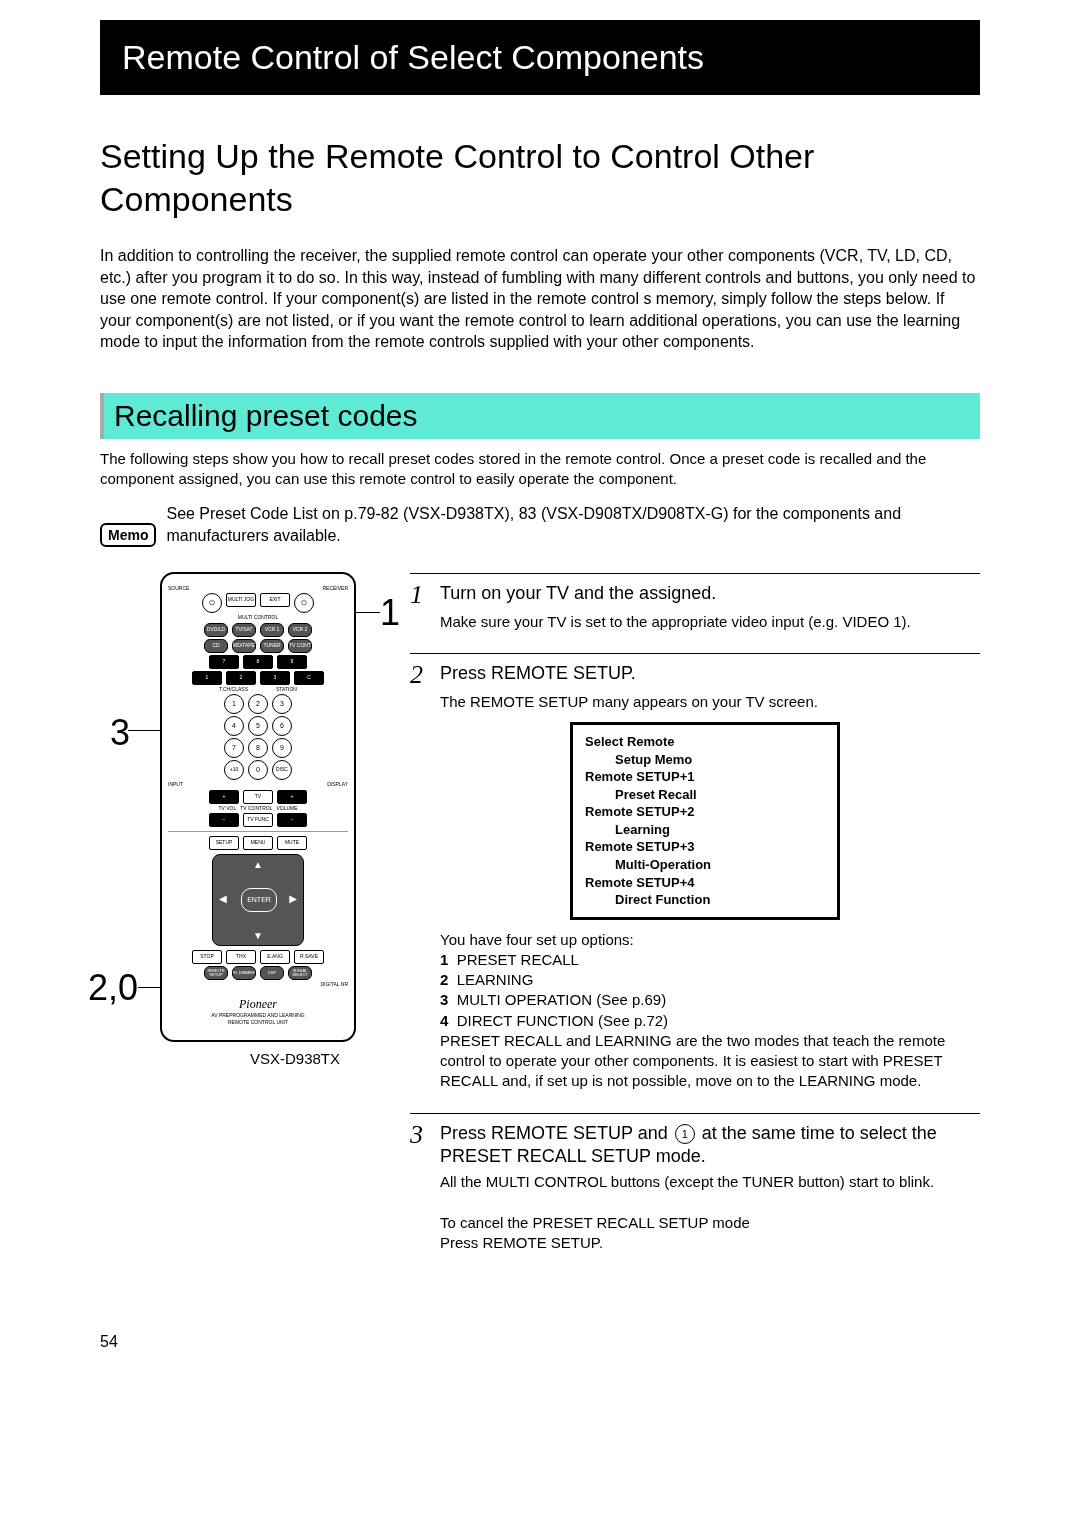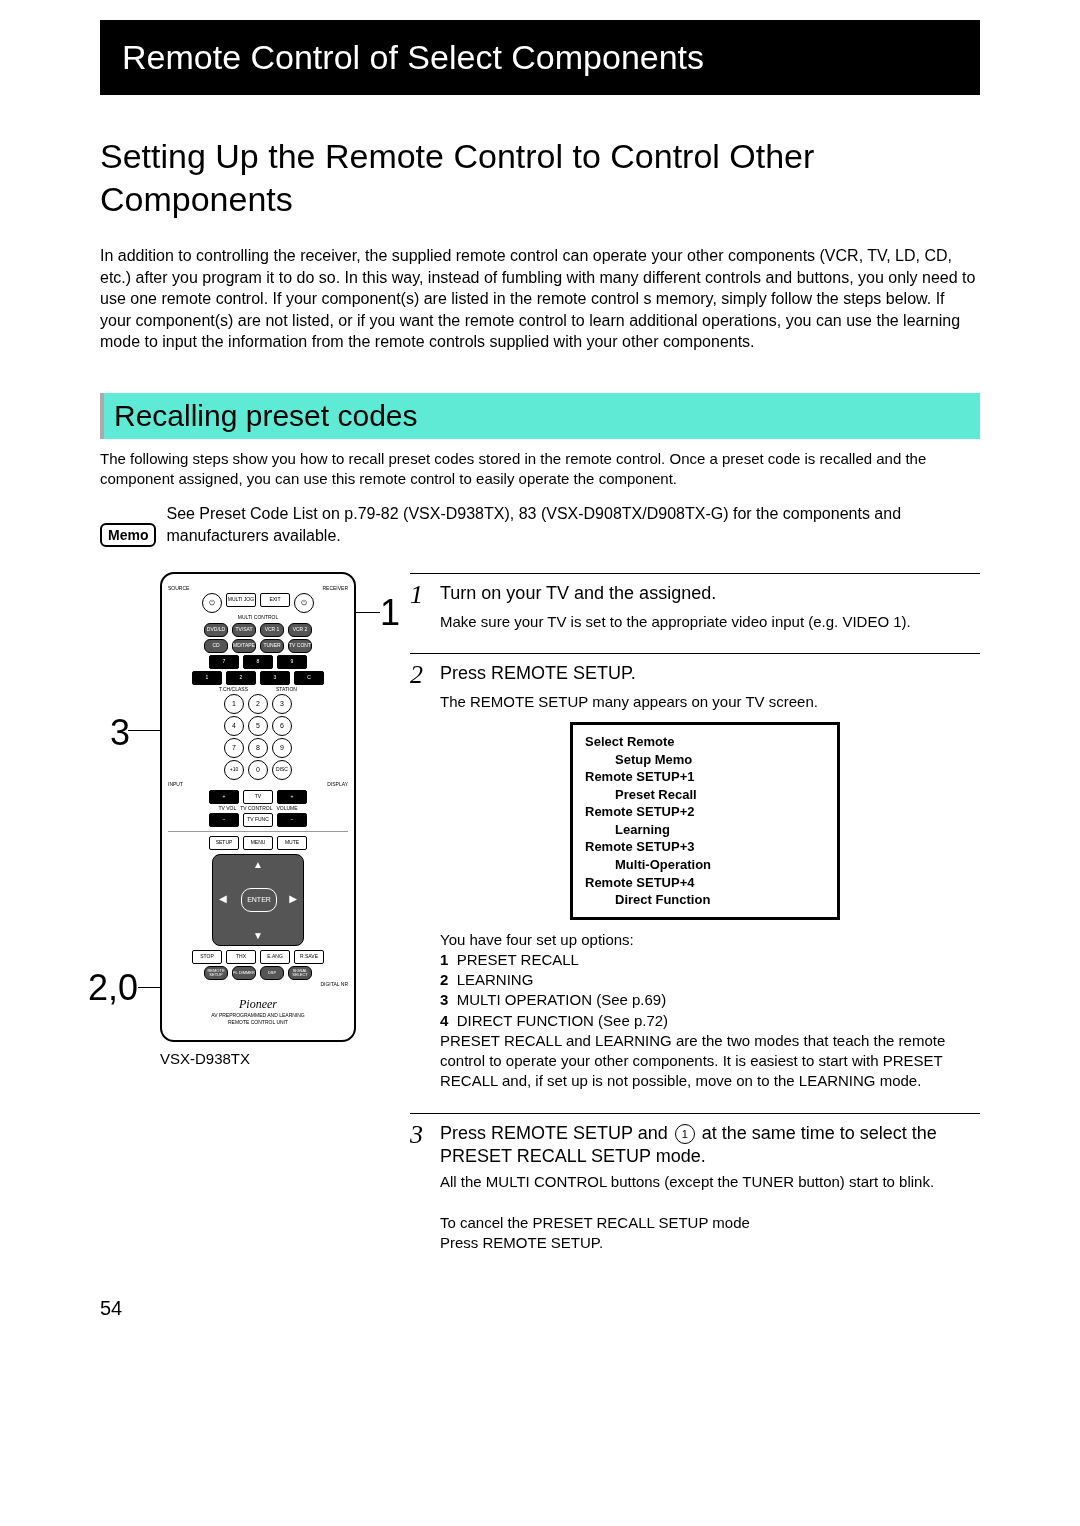--- a/index.html
+++ b/index.html
@@ -108,21 +108,21 @@
   .remote .btn-rect { width:28px; height:12px; border:1px solid #000; border-radius:2px; display:inline-flex; align-items:center; justify-content:center; font-size:5px; }
   .remote .btn-oval { width:22px; height:12px; border:1px solid #000; border-radius:6px; display:inline-flex; align-items:center; justify-content:center; font-size:5px; background:#555; color:#fff; }
   .remote .lbl { font-size:5px; }
   .remote .sect-line { border-top:1px solid #999; margin:4px 0; }
   .remote .dpad { width:90px; height:90px; margin:4px auto; position:relative; border:1px solid #000; border-radius:8px; background:#555; }
   .remote .dpad .center { position:absolute; top:33px; left:28px; width:34px; height:22px; border:1px solid #fff; border-radius:10px; color:#fff; font-size:7px; display:flex; align-items:center; justify-content:center; }
   .remote .dpad .up,.remote .dpad .down,.remote .dpad .left,.remote .dpad .right { position:absolute; color:#fff; font-size:10px; }
   .remote .dpad .up{top:4px;left:40px}.remote .dpad .down{bottom:4px;left:40px}.remote .dpad .left{top:38px;left:6px}.remote .dpad .right{top:38px;right:6px}
   .remote .brand { font-family: serif; font-style:italic; font-size:12px; margin-top:10px; }
   .remote .fine { font-size:5px; margin-top:2px; }
-  .model-label { text-align:left; font-size:15px; margin-left:60px; margin-top:8px; width:180px; }
+  .model-label { text-align:right; font-size:15px; margin-left:60px; margin-top:8px; width:180px; }
 
   .step-block { margin-bottom: 20px; border-top: 1px solid transparent; }
   .step-hr { border:none; border-top:1px solid #000; margin:0 0 8px 0; }
   .step-head { display:flex; align-items:flex-start; gap:10px; }
   .step-num { font-size:26px; font-style:italic; font-family: Georgia, 'Times New Roman', serif; font-weight:500; line-height:1; min-width:20px; }
   .step-title { font-size:18px; line-height:1.3; }
   .step-body { font-size:15px; line-height:1.35; margin-left:30px; margin-top:4px; }
   .step-body strong { font-weight:bold; }
   .inline-icon { display:inline-flex; width:18px; height:18px; border:1.5px solid #000; border-radius:50%; align-items:center; justify-content:center; font-size:11px; vertical-align:middle; margin:0 2px; }
 
@@ -131,22 +131,22 @@
     border: 3px solid #000;
     margin: 10px 0 10px 130px;
     padding: 8px 12px;
     font-size: 13px;
     font-weight: bold;
     line-height: 1.35;
   }
   .osd-box .ind { padding-left: 30px; font-weight:bold; }
 
   .page-num {
-    font-size: 20px;
-    margin-top: 24px;
+    font-size: 16px;
+    margin-top: 60px;
   }
 </style>
 </head>
 <body>
 
 <div class="page">
   <div class="chapter-bar">Remote Control of Select Components</div>
 
   <div class="section-title">Setting Up the Remote Control to Control Other Components</div>
 

